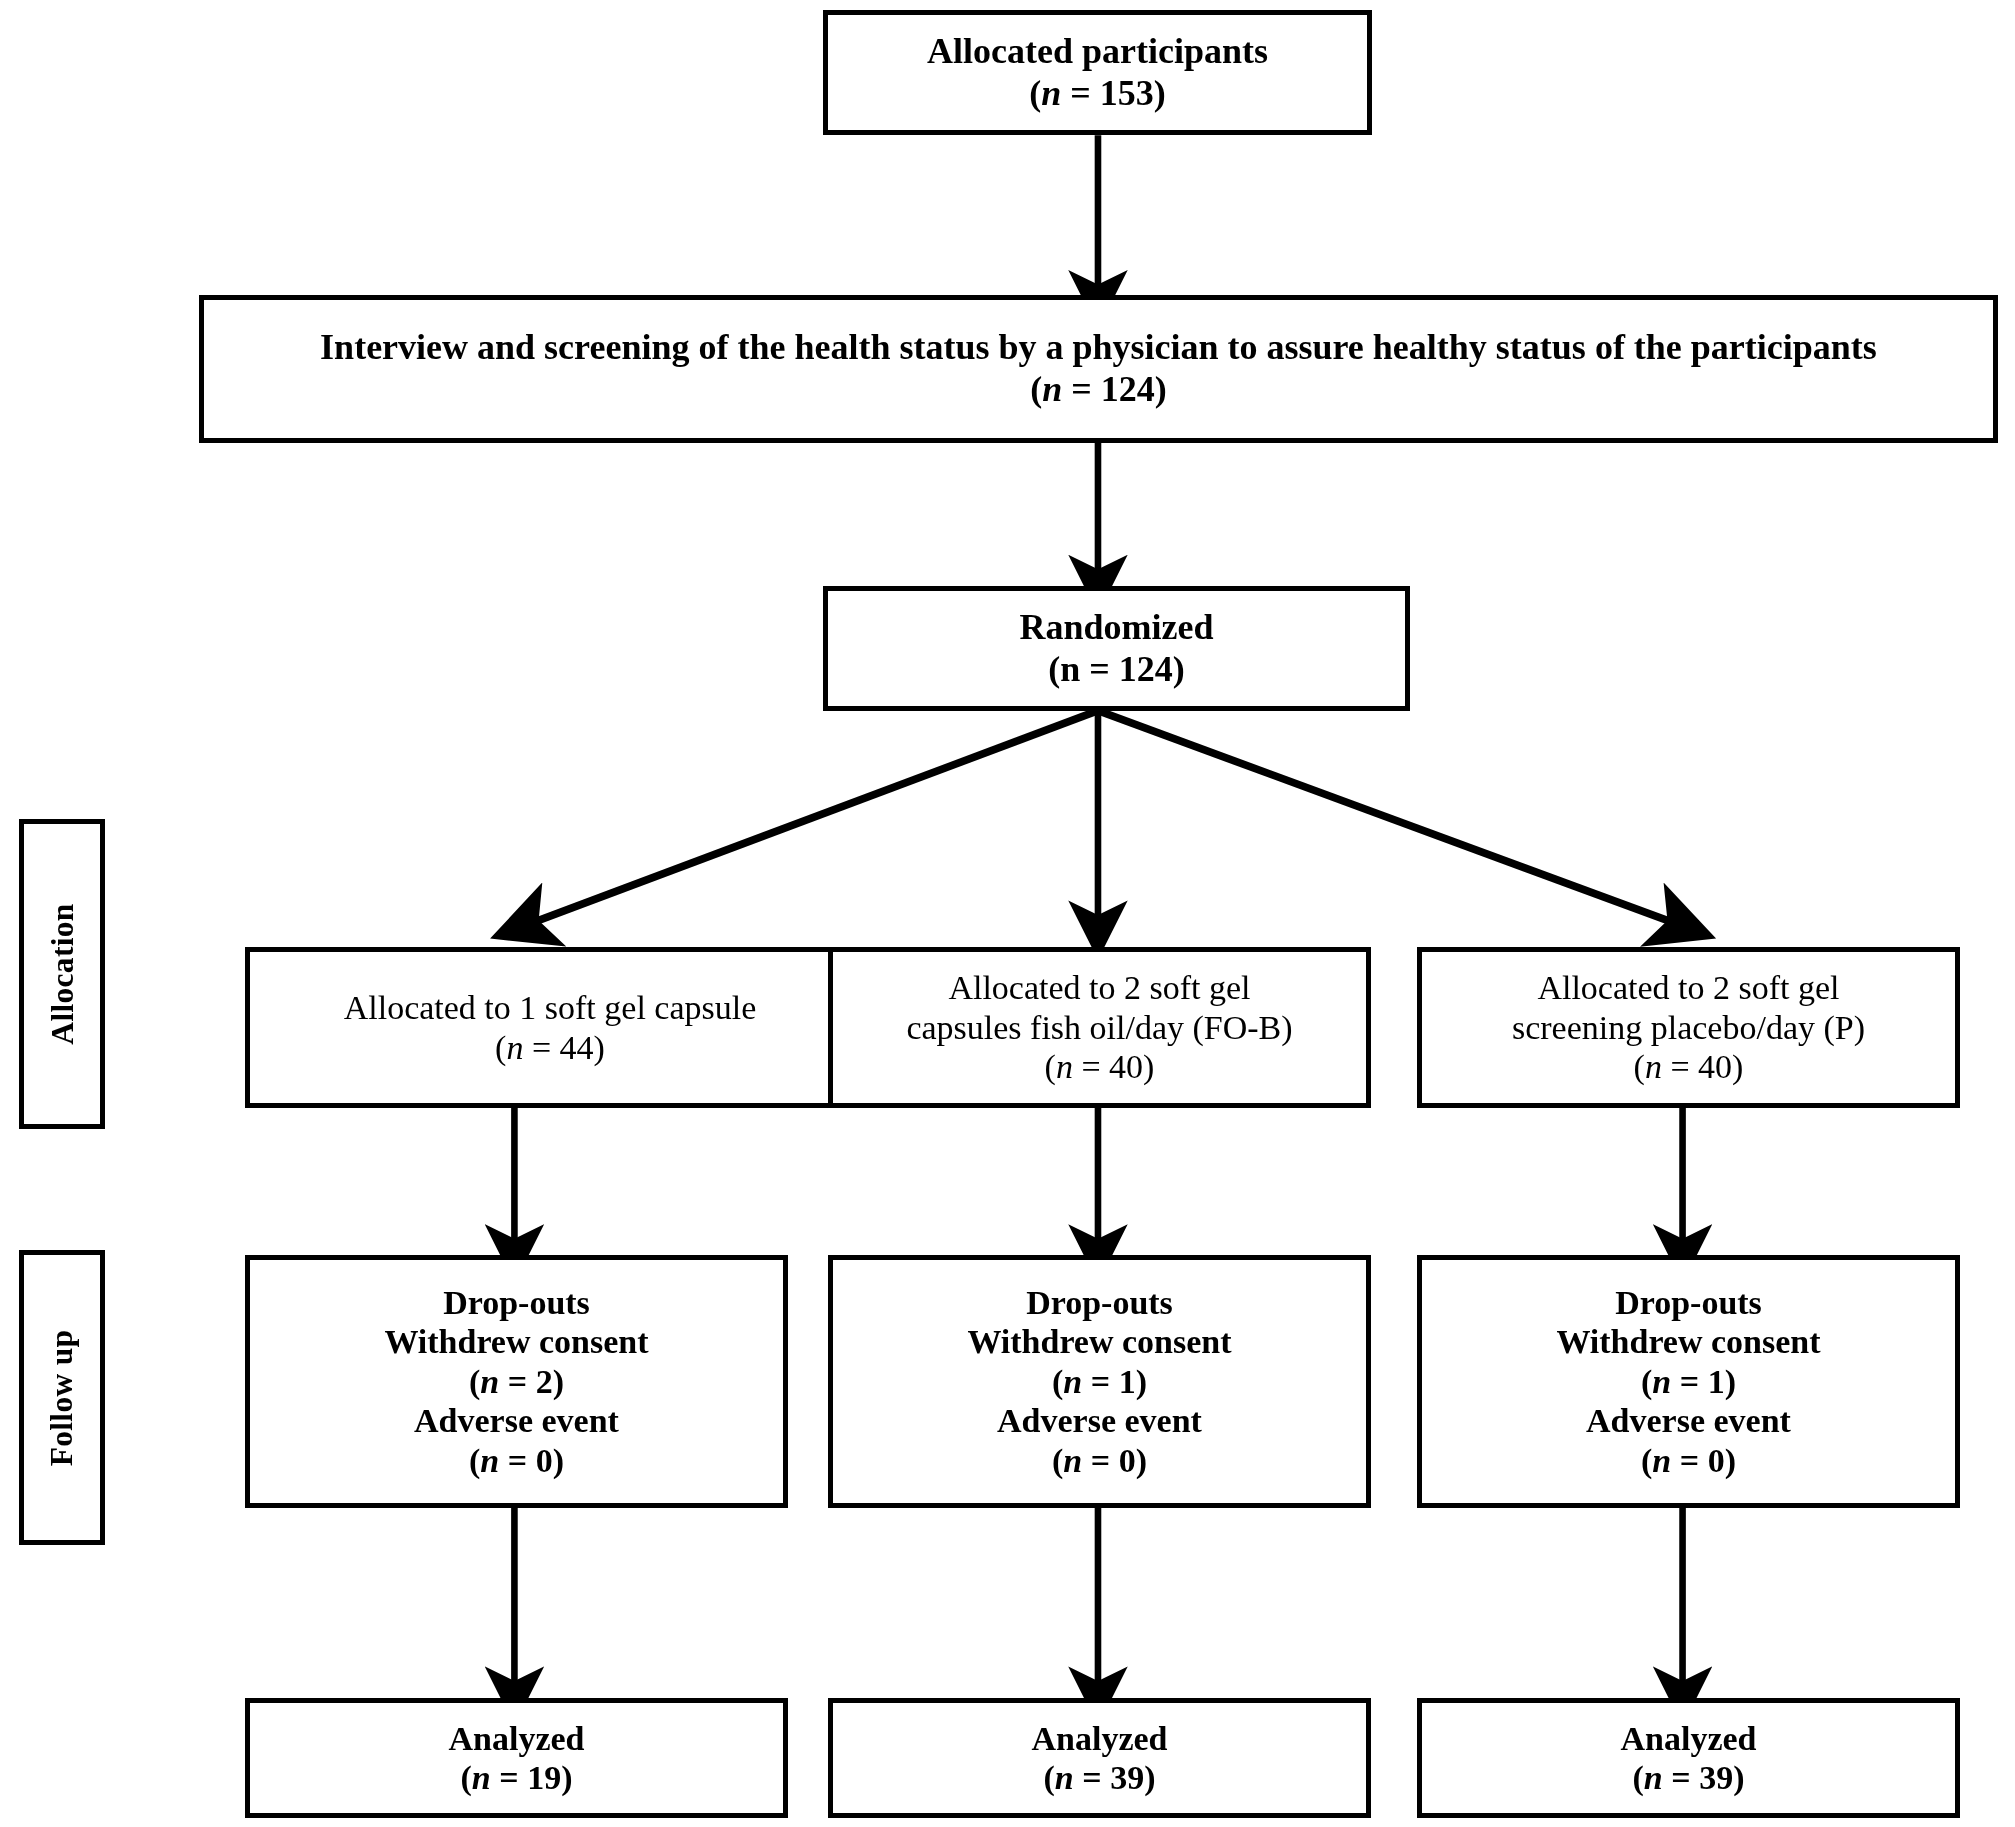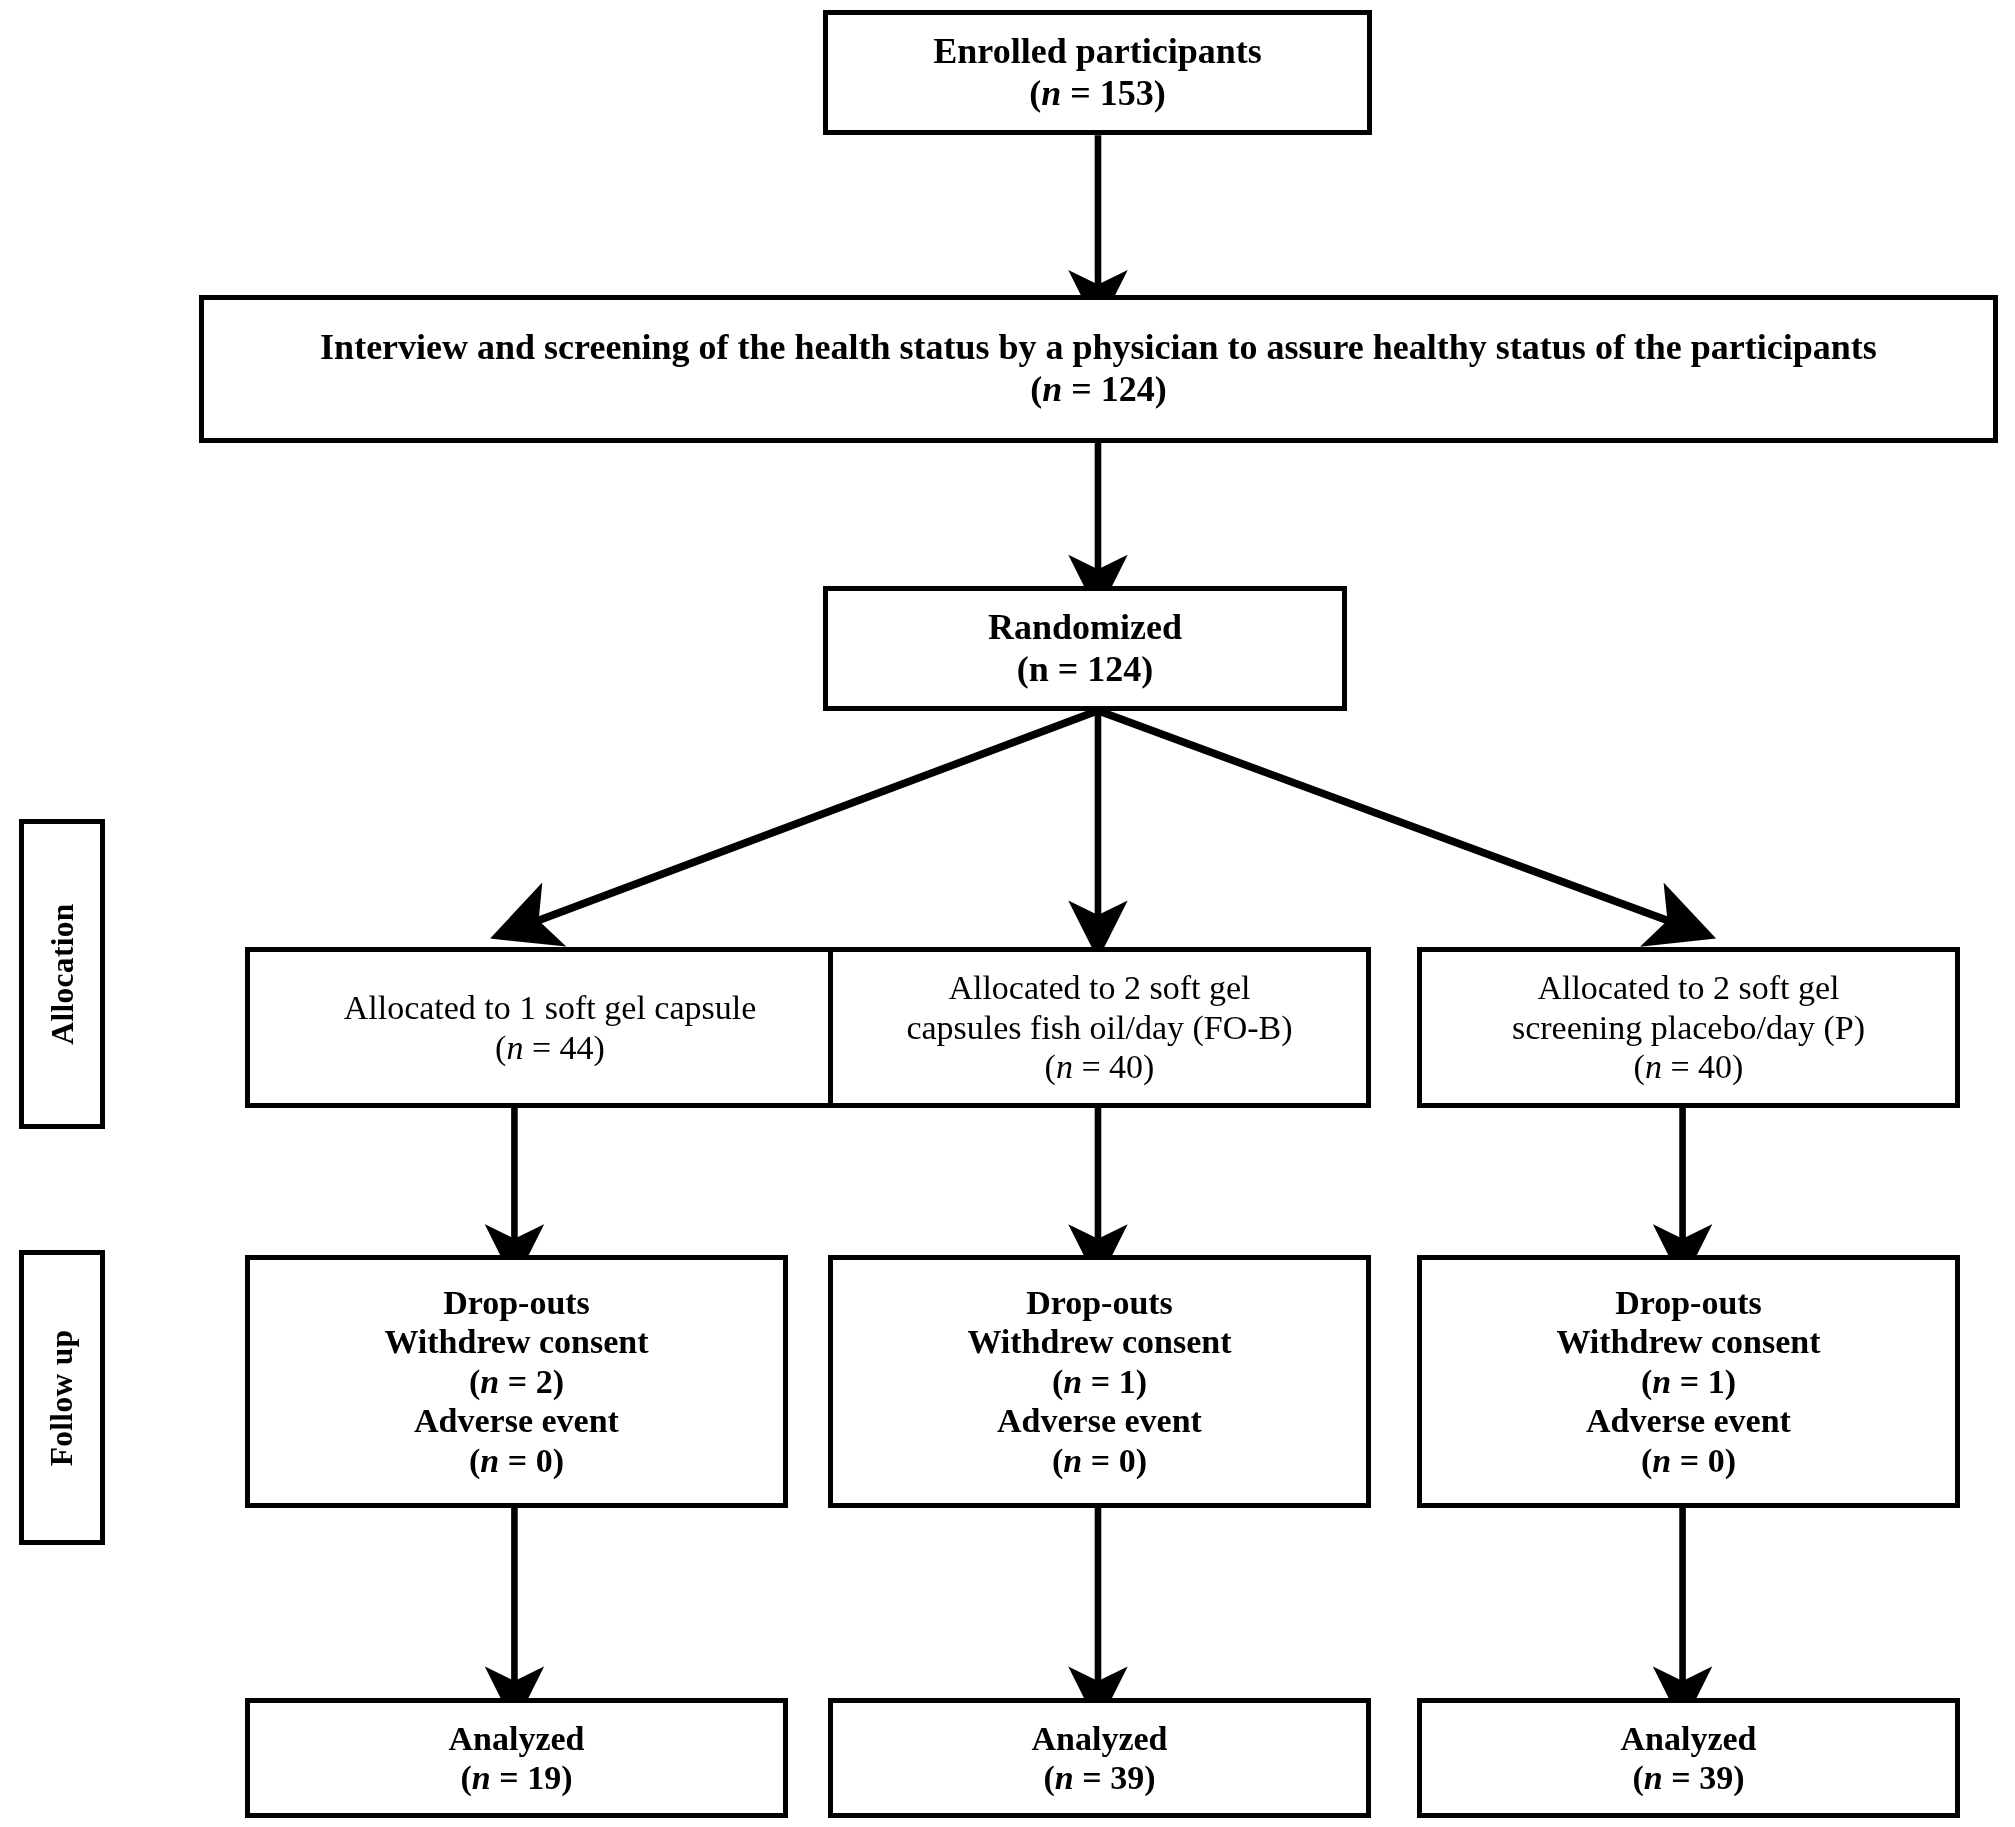--- a/index.html
+++ b/index.html
@@ -92,30 +92,30 @@
 
   <div class="sidelabel" style="left:19.3px;top:819px;width:86px;height:310px;">
     <span>Allocation</span>
   </div>
 
   <div class="sidelabel" style="left:19.3px;top:1250px;width:86px;height:295px;">
     <span>Follow up</span>
   </div>
 
   <div class="fbox bold" style="left:823px;top:10.2px;width:549px;height:125px;font-size:36px;">
-    <span class="ln">Enrolled participants</span>
+    <span class="ln">Allocated participants</span>
     <span class="ln"><span>(</span><span class="ital">n</span><span> = 153)</span></span>
   </div>
 
   <div class="fbox bold" style="left:199px;top:295px;width:1799px;height:148px;font-size:36px;">
     <span class="ln">Interview and screening of the health status by a physician to assure healthy status of the participants</span>
     <span class="ln"><span>(</span><span class="ital">n</span><span> = 124)</span></span>
   </div>
 
-  <div class="fbox bold" style="left:823px;top:586px;width:524px;height:125px;font-size:36px;">
+  <div class="fbox bold" style="left:823px;top:586px;width:587px;height:125px;font-size:36px;">
     <span class="ln">Randomized</span>
     <span class="ln"><span>(</span><span>n</span><span> = 124)</span></span>
   </div>
 
   <div class="fbox reg" style="left:245px;top:947px;width:610px;height:161px;font-size:34px;">
     <span class="ln">Allocated to 1 soft gel capsule</span>
     <span class="ln"><span>(</span><span class="ital">n</span><span> = 44)</span></span>
   </div>
 
   <div class="fbox reg" style="left:828px;top:947px;width:543px;height:161px;font-size:34px;">

